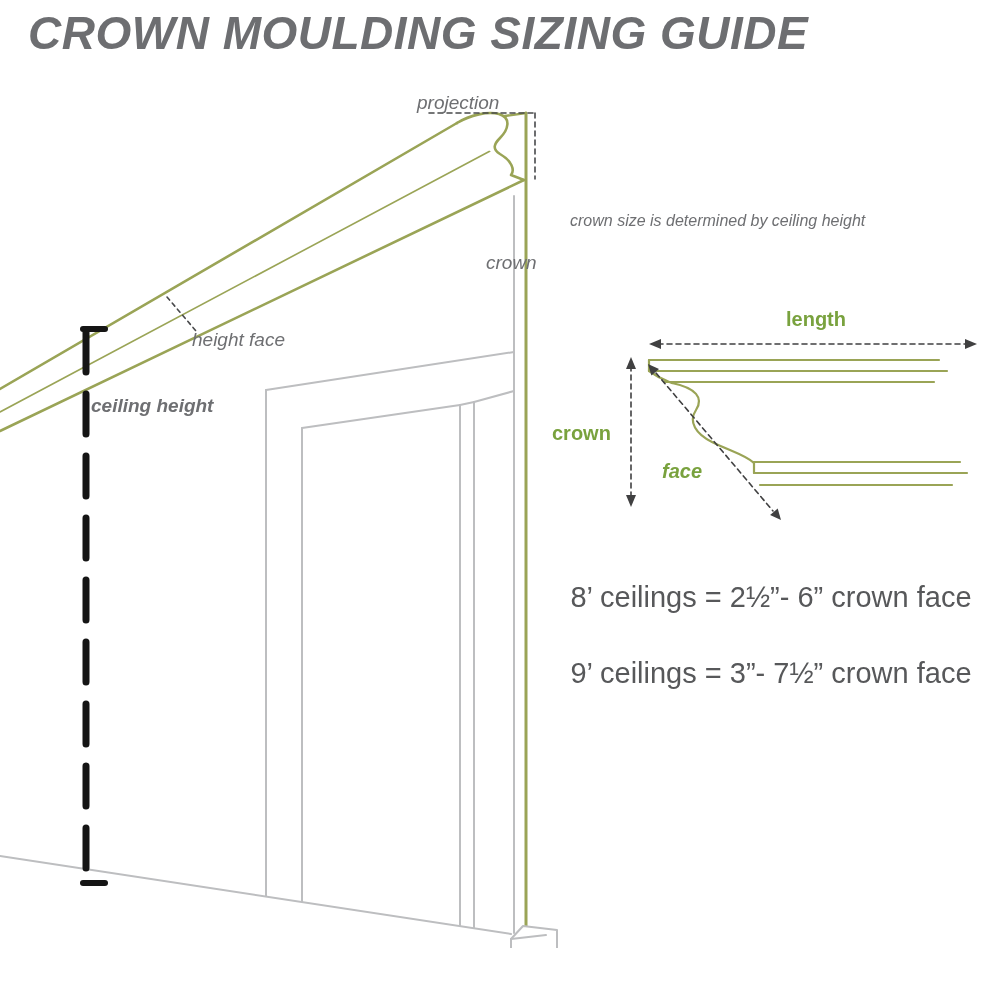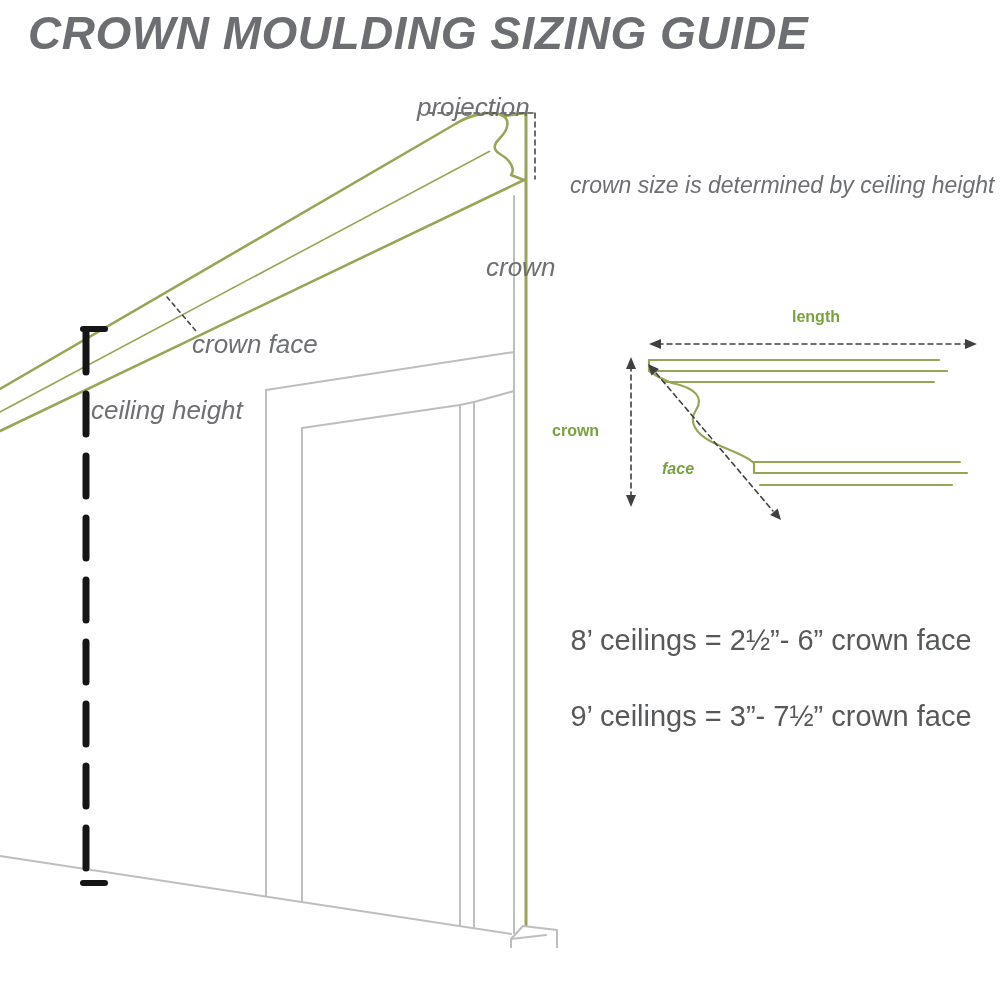--- a/index.html
+++ b/index.html
@@ -6,30 +6,30 @@
   .canvas{
     position:relative;width:1000px;height:948px;background:#fff;overflow:hidden;
     font-family:"Liberation Sans",sans-serif;
   }
   .svg-layer{position:absolute;left:0;top:0;width:1000px;height:1000px;}
   .page-title{
     position:absolute;left:28px;top:6px;font-size:46px;font-weight:bold;font-style:italic;
     color:#6d6e71;letter-spacing:0.5px;white-space:nowrap;
   }
   .lbl{
-    position:absolute;font-style:italic;font-size:26px;color:#6e6f72;white-space:nowrap;
+    position:absolute;font-style:italic;font-size:19px;color:#6e6f72;white-space:nowrap;
   }
   .note{
-    position:absolute;font-style:italic;font-size:23px;color:#6e6f72;white-space:nowrap;
+    position:absolute;font-style:italic;font-size:16px;color:#6e6f72;white-space:nowrap;margin-top:40px;
   }
   .green-lbl{
-    position:absolute;font-weight:bold;font-size:16px;color:#79a23e;white-space:nowrap;
+    position:absolute;font-weight:bold;font-size:20px;color:#79a23e;white-space:nowrap;
   }
   .size-line{
-    position:absolute;font-size:29px;color:#57585a;white-space:nowrap;transform:translateX(-50%);margin-top:43px;
+    position:absolute;font-size:29px;color:#57585a;white-space:nowrap;transform:translateX(-50%);
   }
 </style>
 </head>
 <body>
 
 <div class="canvas">
 
   <svg class="svg-layer" viewBox="0 0 1000 1000">
 
     <g fill="none" stroke-linecap="round" stroke-linejoin="round">
@@ -107,22 +107,22 @@
         <polygon points="648,364 651.4,375.6 659,369.1" fill="#404041"></polygon>
         <polygon points="781,520 770.1,514.9 777.7,508.4" fill="#404041"></polygon>
       </g>
     </g>
   </svg>
 
   <div class="page-title">CROWN MOULDING SIZING GUIDE</div>
 
   <div class="lbl" style="left:417px;top:92px;">projection</div>
   <div class="lbl" style="left:486px;top:252px;">crown</div>
-  <div class="lbl" style="left:192px;top:329px;">crown face</div>
-  <div class="lbl" style="left:91px;top:395px;">ceiling height</div>
+  <div class="lbl" style="left:192px;top:329px;">height face</div>
+  <div class="lbl" style="left:91px;top:395px;font-weight:bold;">ceiling height</div>
 
   <div class="note" style="left:570px;top:172px;">crown size is determined by ceiling height</div>
 
   <div class="green-lbl" style="left:816px;top:308px;transform:translateX(-50%);">length</div>
   <div class="green-lbl" style="left:552px;top:422px;">crown</div>
   <div class="green-lbl" style="left:662px;top:460px;font-style:italic;">face</div>
 
   <div class="size-line" style="left:771px;top:581px;">8’ ceilings = 2½”- 6” crown face</div>
   <div class="size-line" style="left:771px;top:657px;">9’ ceilings = 3”- 7½” crown face</div>
 

